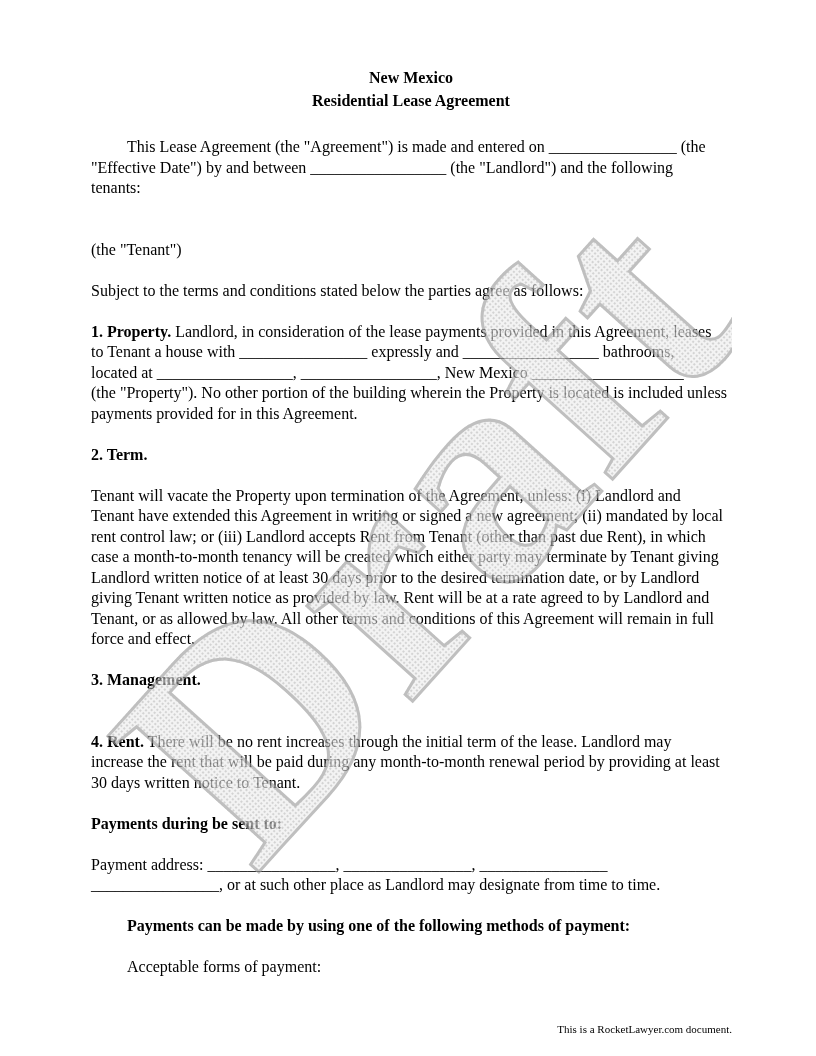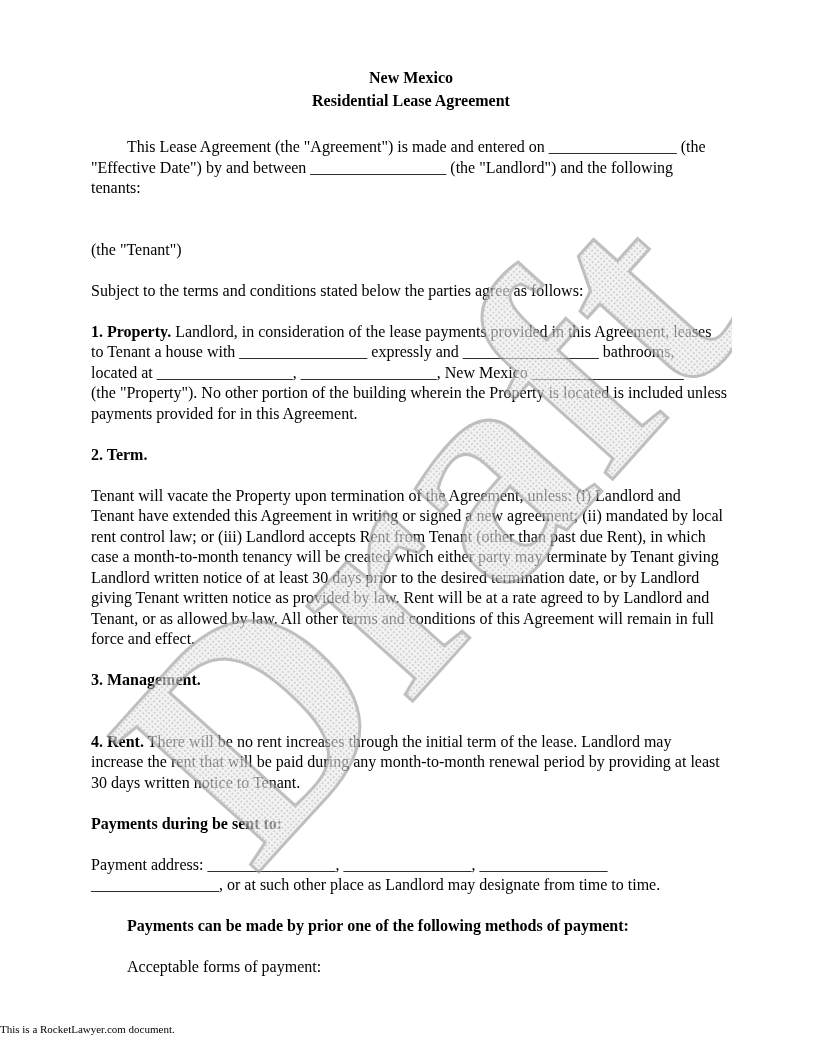--- a/index.html
+++ b/index.html
@@ -21,21 +21,21 @@
   .line{
     line-height:20.5px;height:20.5px;white-space:pre;
   }
   .indent{padding-left:36px;}
   .bold{font-weight:bold;}
   .mt-para1{margin-top:25px;}
   .mt1{margin-top:20.5px;}
   .mt2{margin-top:41px;}
   .footer{
     position:absolute;left:0;width:100%;top:1022px;
-    text-align:left;font-size:11px;line-height:15px;z-index:1;
+    text-align:right;font-size:11px;line-height:15px;z-index:1;
   }
   .watermark{
     position:absolute;left:425px;top:532px;
     transform:translate(-50%,-50%) rotate(-48deg);
     font-family:"Liberation Serif", serif;
     font-weight:bold;
     font-size:310px;
     letter-spacing:0.01em;
     white-space:pre;
     background-color:#ececec;
@@ -89,21 +89,21 @@
 
     <div class="line mt2"><span class="bold">4. Rent.</span><span> There will be no rent increases through the initial term of the lease. Landlord may</span></div>
     <div class="line">increase the rent that will be paid during any month-to-month renewal period by providing at least</div>
     <div class="line">30 days written notice to Tenant.</div>
 
     <div class="line bold mt1">Payments during be sent to:</div>
 
     <div class="line mt1">Payment address: ________________, ________________, ________________</div>
     <div class="line">________________, or at such other place as Landlord may designate from time to time.</div>
 
-    <div class="line bold indent mt1">Payments can be made by prior one of the following methods of payment:</div>
+    <div class="line bold indent mt1">Payments can be made by using one of the following methods of payment:</div>
 
     <div class="line indent mt1">Acceptable forms of payment:</div>
 
   </div>
 
   <div class="watermark">Draft</div>
 
   <div class="footer">This is a RocketLawyer.com document.</div>
 
 </div>

